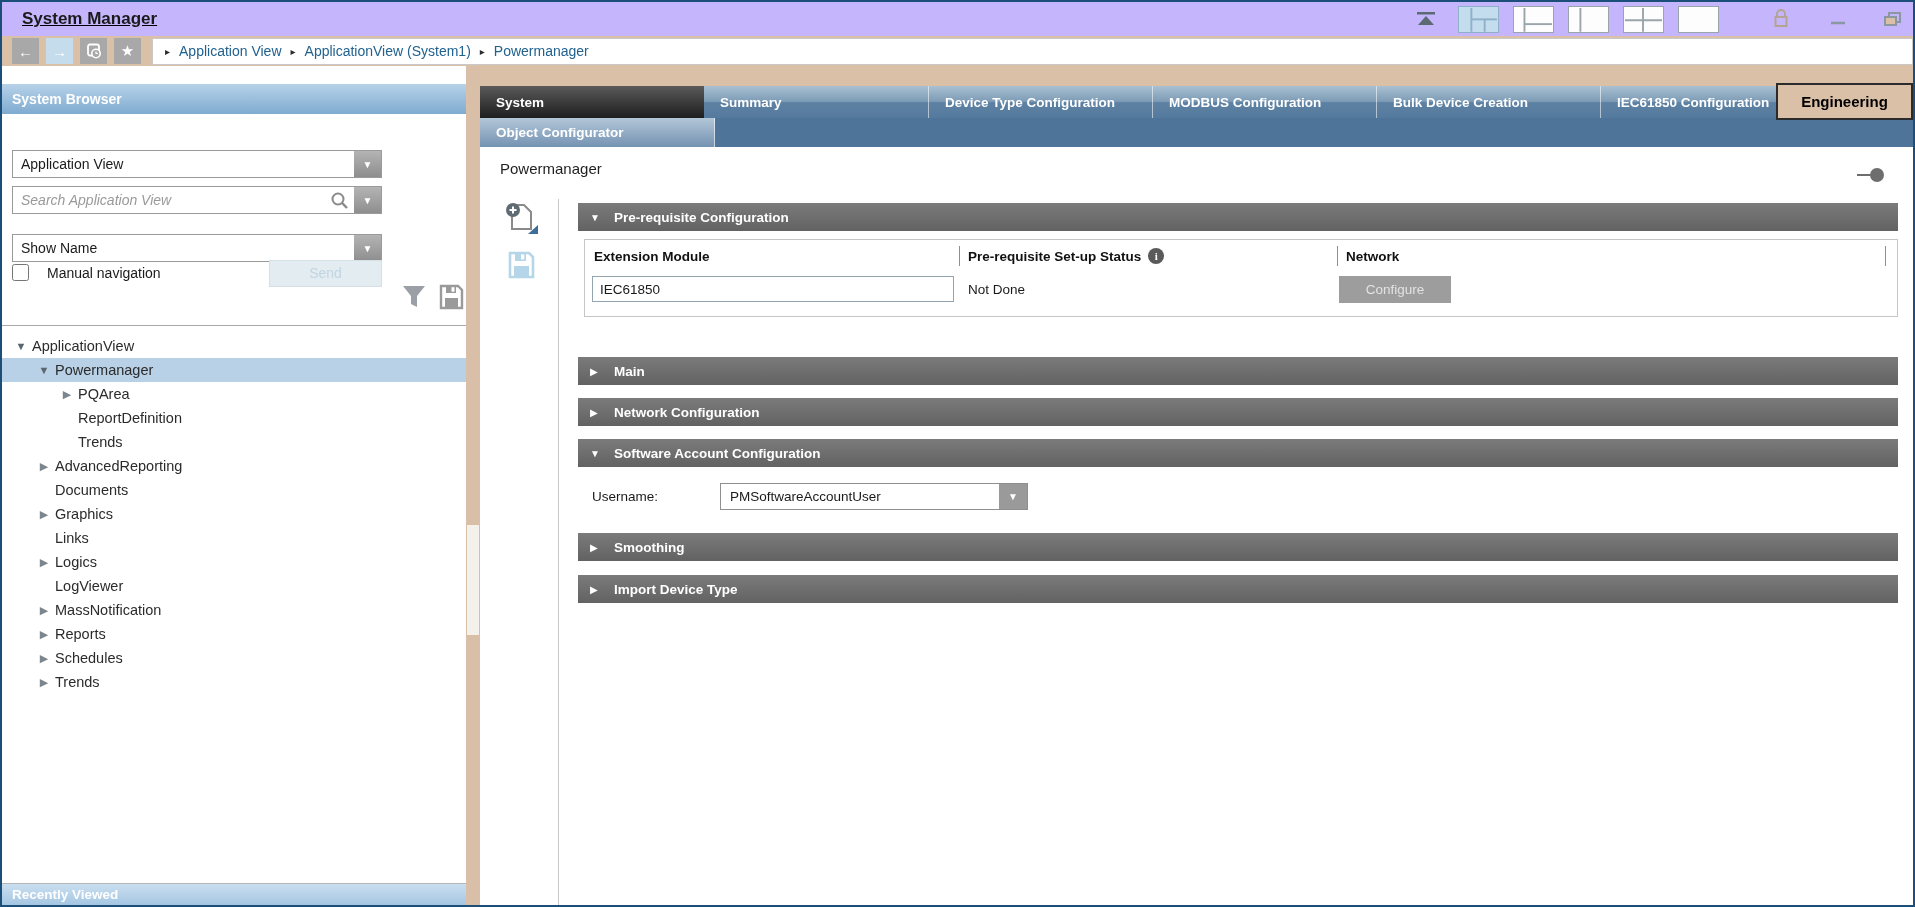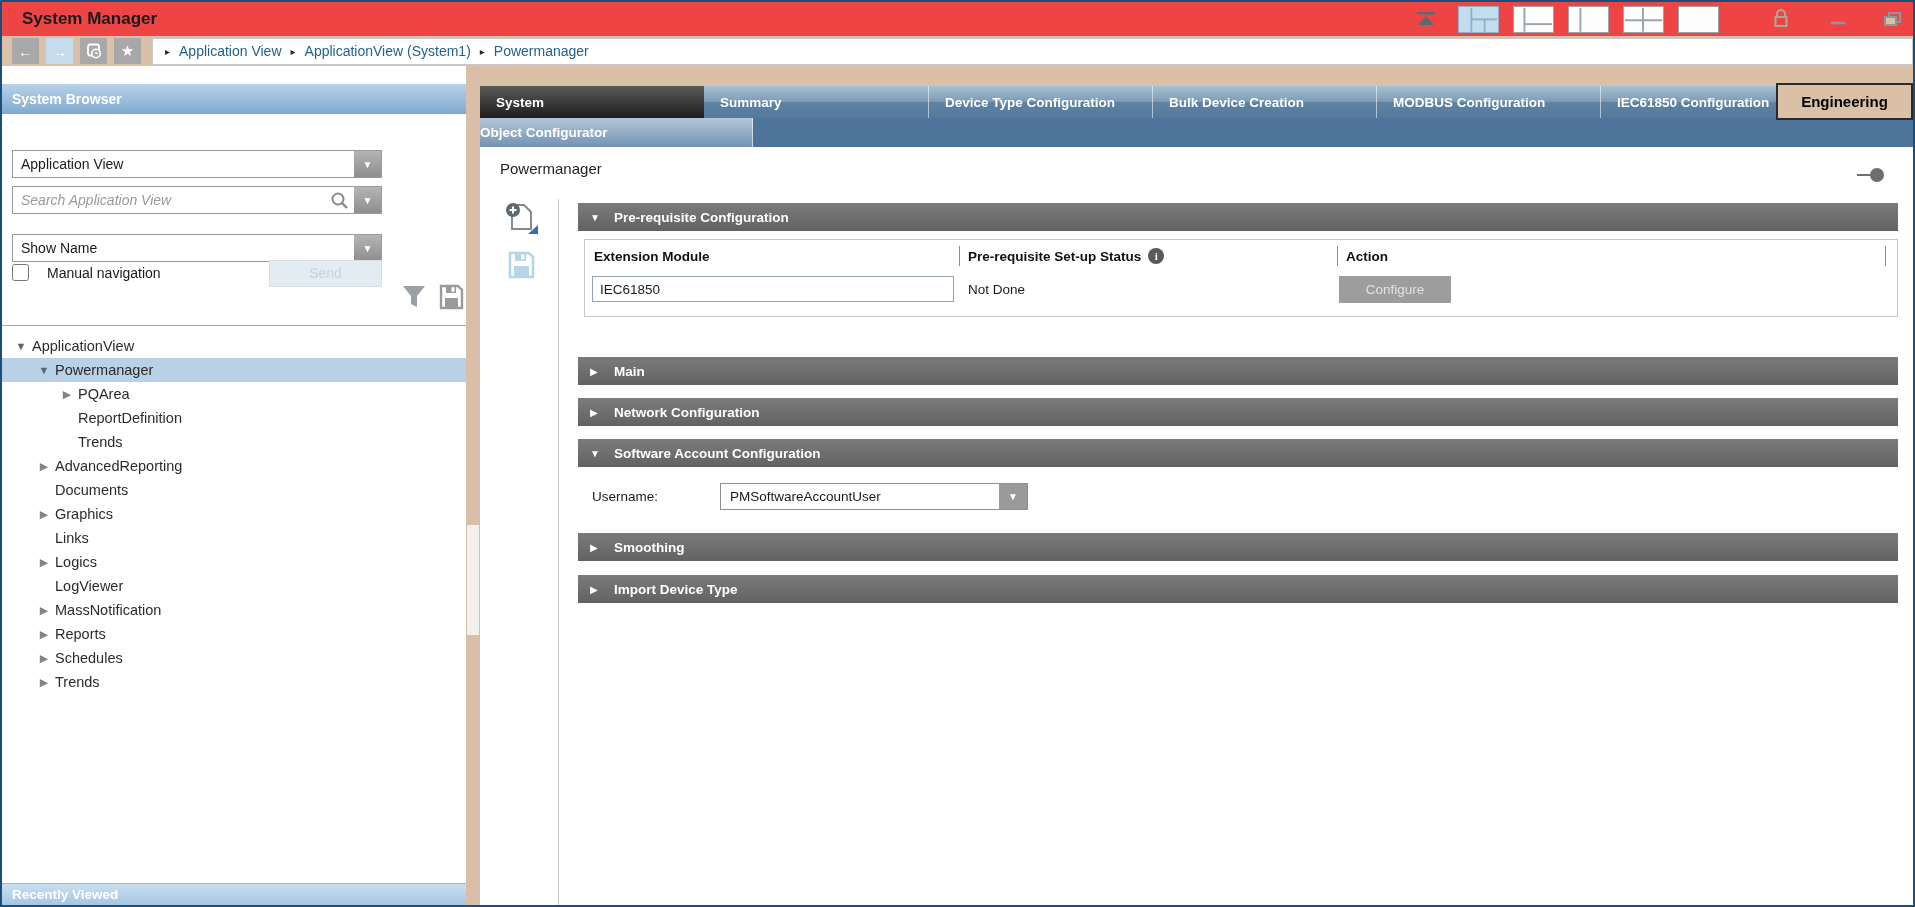--- a/index.html
+++ b/index.html
@@ -2,21 +2,21 @@
 <html><head>
 <meta charset="utf-8">
 <style>
   * { box-sizing: border-box; margin: 0; padding: 0; }
   html,body { width:1915px; height:907px; }
   body { font-family:"Liberation Sans", sans-serif; background:#fff; position:relative; overflow:hidden; }
 
   .window { position:absolute; inset:0; border:2px solid #1b4f79; display:flex; flex-direction:column; background:#dbc0a8; }
 
   
-  .titlebar { height:34px; background:#ef4444; display:flex; align-items:center; padding:0 10px 0 20px; flex:0 0 auto; }
+  .titlebar { height:34px; background:#c4b5fd; display:flex; align-items:center; padding:0 10px 0 20px; flex:0 0 auto;text-decoration:underline; }
   .titlebar .title { font-size:17px; font-weight:bold; color:#1a1a1a; flex:0 0 auto; }
   .title-controls { margin-left:auto; display:flex; align-items:center; gap:14px; }
   .layout-btn { width:41px; height:27px; border:1px solid #9aa4ab; background:#fdfdfd; position:relative; }
   .layout-btn.selected { background:#c3dcee; border-color:#8fb0c8; }
   .layout-btn svg { position:absolute; inset:0; }
   .win-glyph { color:#8b98a2; }
 
   
   .navbar { height:30px; background:#dbc0a8; display:flex; align-items:center; gap:7px; padding-left:10px; flex:0 0 auto; }
   .nav-btn { width:27px; height:26px; background:#a8a8a8; display:flex; align-items:center; justify-content:center; color:#fff; font-size:15px; flex:0 0 auto; }
@@ -66,21 +66,21 @@
   
   .content { flex:1; display:flex; flex-direction:column; min-width:0; }
   .tan-band { height:20px; background:#dbc0a8; flex:0 0 auto; }
   .tabstrip { height:32px; flex:0 0 auto; display:flex; background:#dbc0a8; position:relative; }
   .tab { width:224px; flex:0 0 auto; background:linear-gradient(#a9c0d2 0%,#7d9cb6 48%,#5d81a3 52%,#547a9d 100%); color:#fff; font-weight:bold; font-size:13.5px; display:flex; align-items:center; padding-left:16px; white-space:nowrap; overflow:hidden; cursor:default; }
   .tab + .tab { border-left:1px solid rgba(255,255,255,.55); }
   .tab.selected { background:linear-gradient(#5a5a5a,#1e1e1e); border-left:none; }
   .tab.selected + .tab { border-left:none; }
   .eng-btn { position:absolute; top:-3px; right:0; width:137px; height:37px; background:#dbc0a8; border:2px solid #2b2b2b; color:#000; font-weight:bold; font-size:15px; display:flex; align-items:center; justify-content:center; z-index:5; }
   .subtabstrip { height:29px; flex:0 0 auto; background:#4f749a; display:flex; }
-  .subtab { width:273px; flex:0 0 auto; background:linear-gradient(#b3c7d8,#7492b2); border-right:1px solid rgba(255,255,255,.6); color:#fff; font-weight:bold; font-size:13.5px; display:flex; align-items:center; cursor:default; }
+  .subtab { width:235px; flex:0 0 auto; background:linear-gradient(#b3c7d8,#7492b2); border-right:1px solid rgba(255,255,255,.6); color:#fff; font-weight:bold; font-size:13.5px; display:flex; align-items:center; padding-left:16px; cursor:default; }
 
   .content-body { flex:1; background:#fff; position:relative; overflow:hidden; }
   .object-title { position:absolute; left:20px; top:13px; font-size:15px; color:#1f1f1f; }
   .pin-toggle { position:absolute; right:28px; top:20px; }
   .tool-col { position:absolute; left:24px; top:54px; display:flex; flex-direction:column; gap:16px; align-items:center; }
   .v-divider { position:absolute; left:78px; top:52px; bottom:0; width:1px; background:#c9c9c9; }
 
   .sections { position:absolute; left:98px; right:15px; top:56px; }
   .sec-header { height:28px; background:linear-gradient(#7b7b7b,#626262); color:#fff; display:flex; align-items:center; padding-left:12px; font-size:13.5px; cursor:default; }
   .sec-header .sec-arrow { width:24px; font-size:10px; }
@@ -357,25 +357,25 @@
 
           <div class="tab">
             <span>Summary</span>
           </div>
 
           <div class="tab">
             <span>Device Type Configuration</span>
           </div>
 
           <div class="tab">
+            <span>MODBUS Configuration</span>
+          </div>
+
+          <div class="tab">
             <span>Bulk Device Creation</span>
-          </div>
-
-          <div class="tab">
-            <span>MODBUS Configuration</span>
           </div>
 
           <div class="tab">
             <span>IEC61850 Configuration</span>
           </div>
 
         <button class="eng-btn">Engineering</button>
       </div>
 
       <div class="subtabstrip">
@@ -423,21 +423,21 @@
             <span class="sec-arrow"></span>
             <span class="sec-title">Pre-requisite Configuration</span>
           </div>
           <div class="prereq-table">
             <div class="pr-head">
               <div class="pr-cell pr-c1">Extension Module</div>
               <div class="pr-cell pr-c2">
                 <span>Pre-requisite Set-up Status</span>
                 <span class="info-icon">i</span>
               </div>
-              <div class="pr-cell pr-c3">Action</div>
+              <div class="pr-cell pr-c3">Network</div>
               <div class="pr-cell pr-c4"></div>
             </div>
             <div class="pr-row">
               <div class="cell1">
                 <input value="IEC61850" style="">
               </div>
               <div class="cell2">Not Done</div>
               <div class="cell3">
                 <button class="configure-btn">Configure</button>
               </div>

